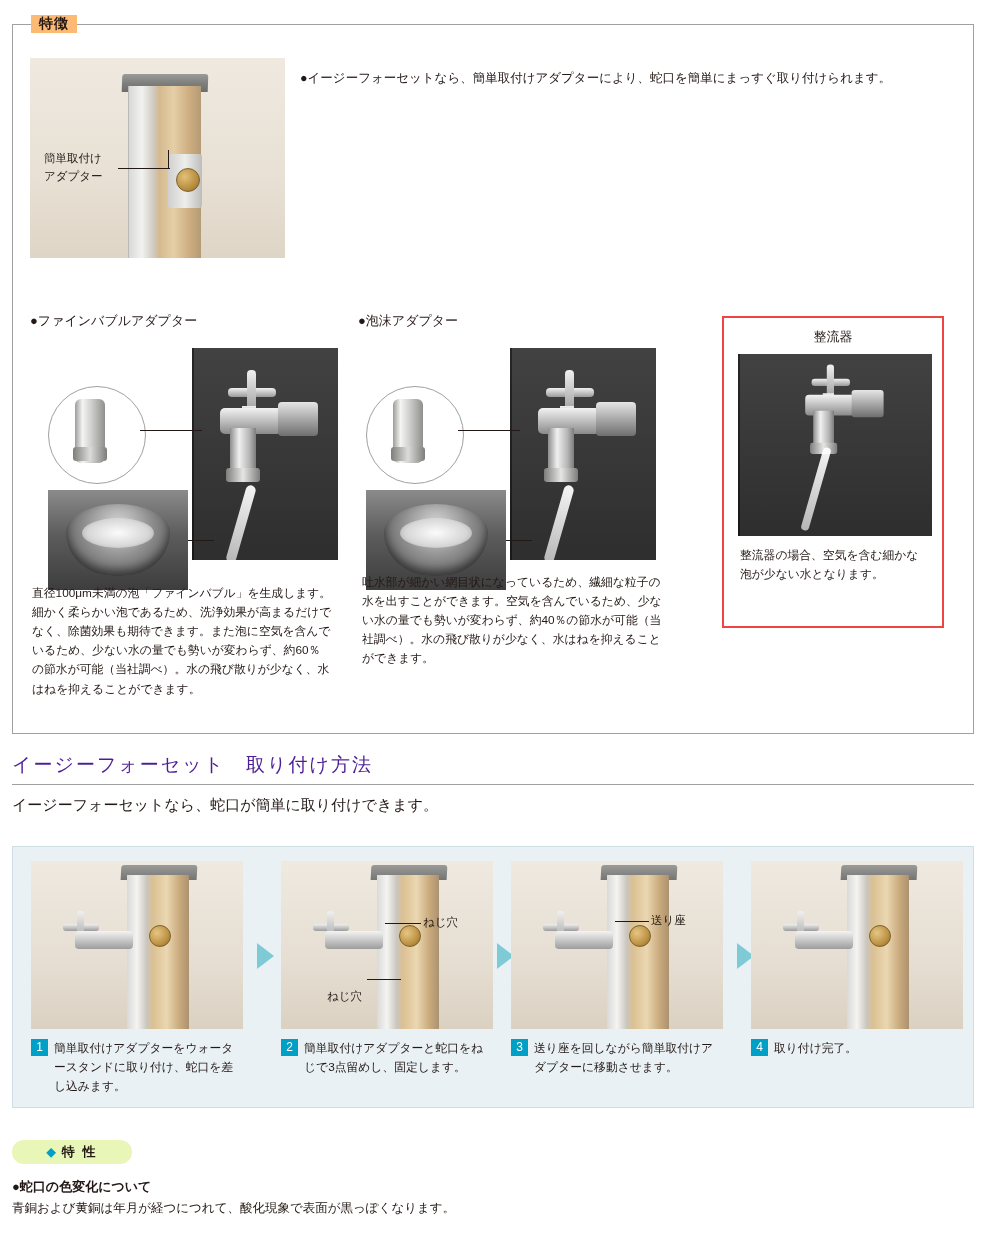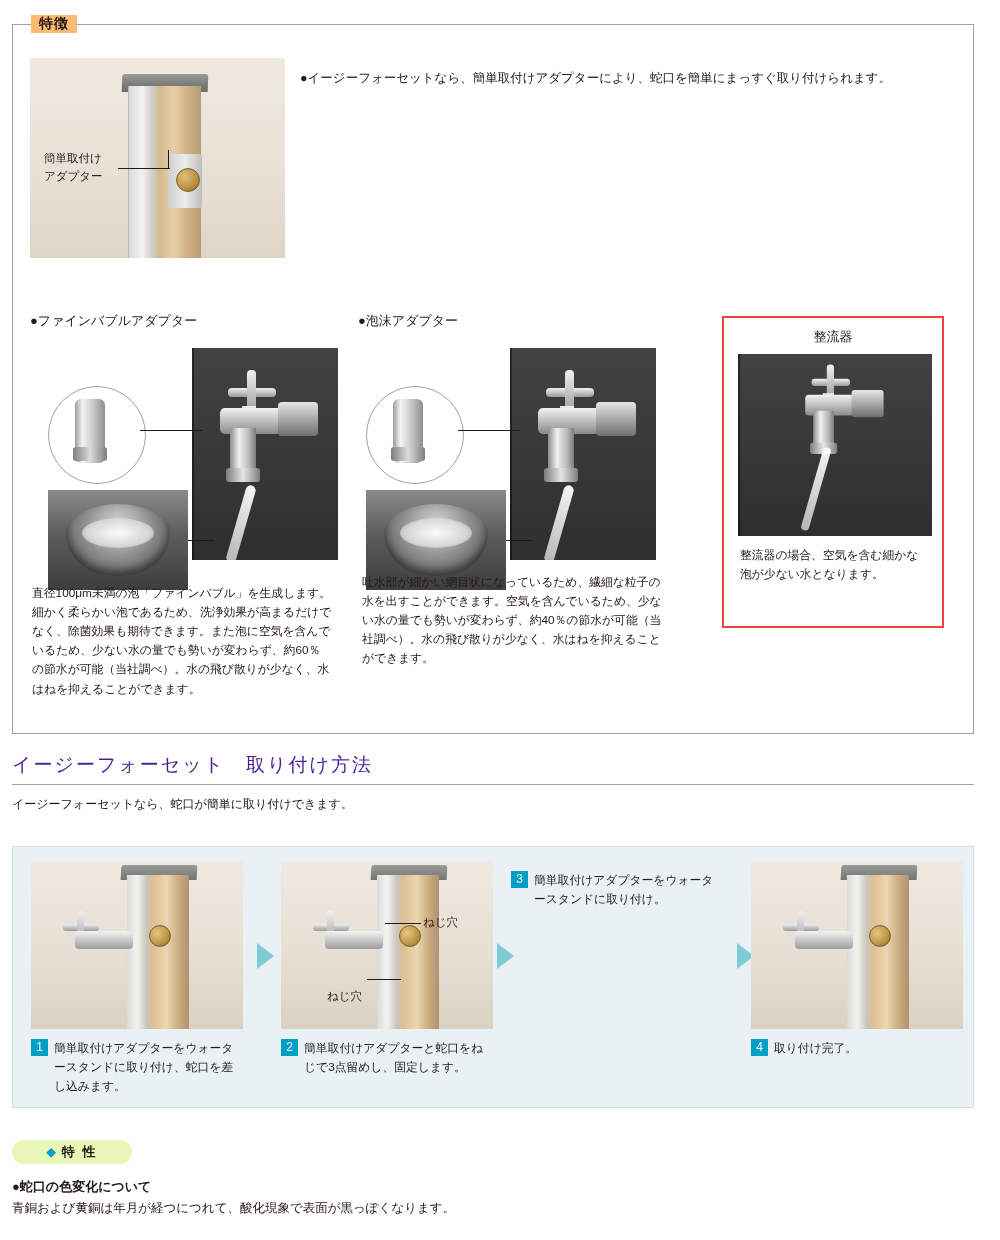--- a/index.html
+++ b/index.html
@@ -283,21 +283,21 @@
     left: 12px;
     top: 784px;
     width: 962px;
     height: 1px;
     background: #9fa0a0;
   }
   .section-sub {
     position: absolute;
     left: 12px;
     top: 796px;
-    font-size: 12px;
+    font-size: 15px;
   }
 
   .steps-band {
     position: absolute;
     left: 12px;
     top: 846px;
     width: 962px;
     height: 262px;
     background: #e9f1f5;
     border: 1px solid #cfdde4;
@@ -554,23 +554,34 @@
     </div>
     <div class="step-cap-row">
       <div class="step-num">2</div>
       <div class="step-text">簡単取付けアダプターと蛇口をねじで3点留めし、固定します。</div>
     </div>
   </div>
 
   <div class="arrow" style="left:484px;"></div>
 
   <div class="step" style="left:498px;">
+    <div class="step-photo">
+      <div class="mini-cap"></div>
+      <div class="mini-post"></div>
+      <div class="mini-faucet">
+          <div class="mh"></div>
+          <div class="mb"></div>
+        </div>
+      <div class="mini-adapter"></div>
+      <div class="callout-line" style="left:104px; top:60px; width:34px;"></div>
+      <div class="label-tag" style="left:140px; top:52px;">送り座</div>
+    </div>
     <div class="step-cap-row">
       <div class="step-num">3</div>
-      <div class="step-text">簡単取付けアダプターをウォータースタンドに取り付け。</div>
+      <div class="step-text">送り座を回しながら簡単取付けアダプターに移動させます。</div>
     </div>
   </div>
 
   <div class="arrow" style="left:724px;"></div>
 
   <div class="step" style="left:738px;">
     <div class="step-photo">
       <div class="mini-cap"></div>
       <div class="mini-post"></div>
       <div class="mini-faucet">

